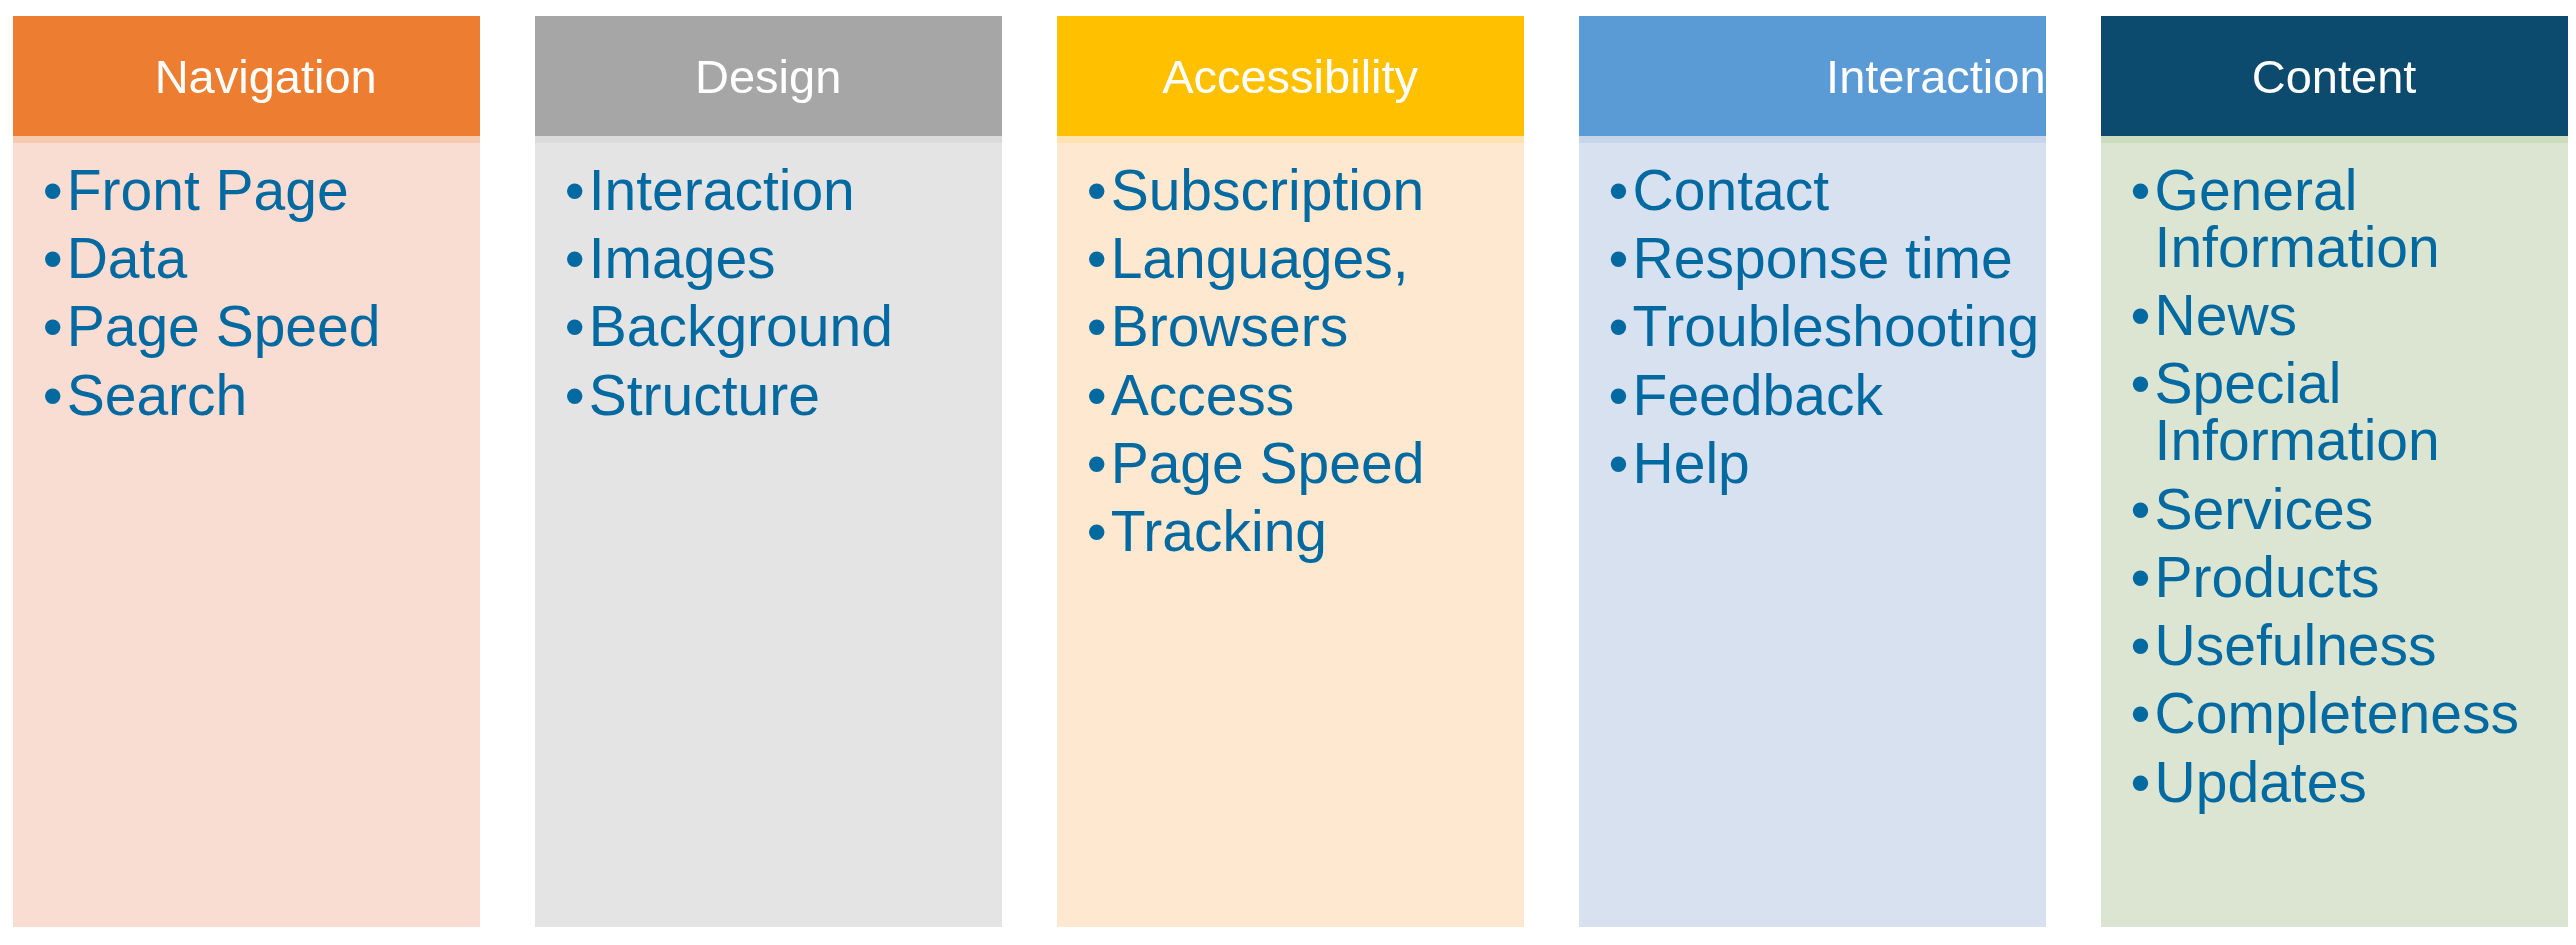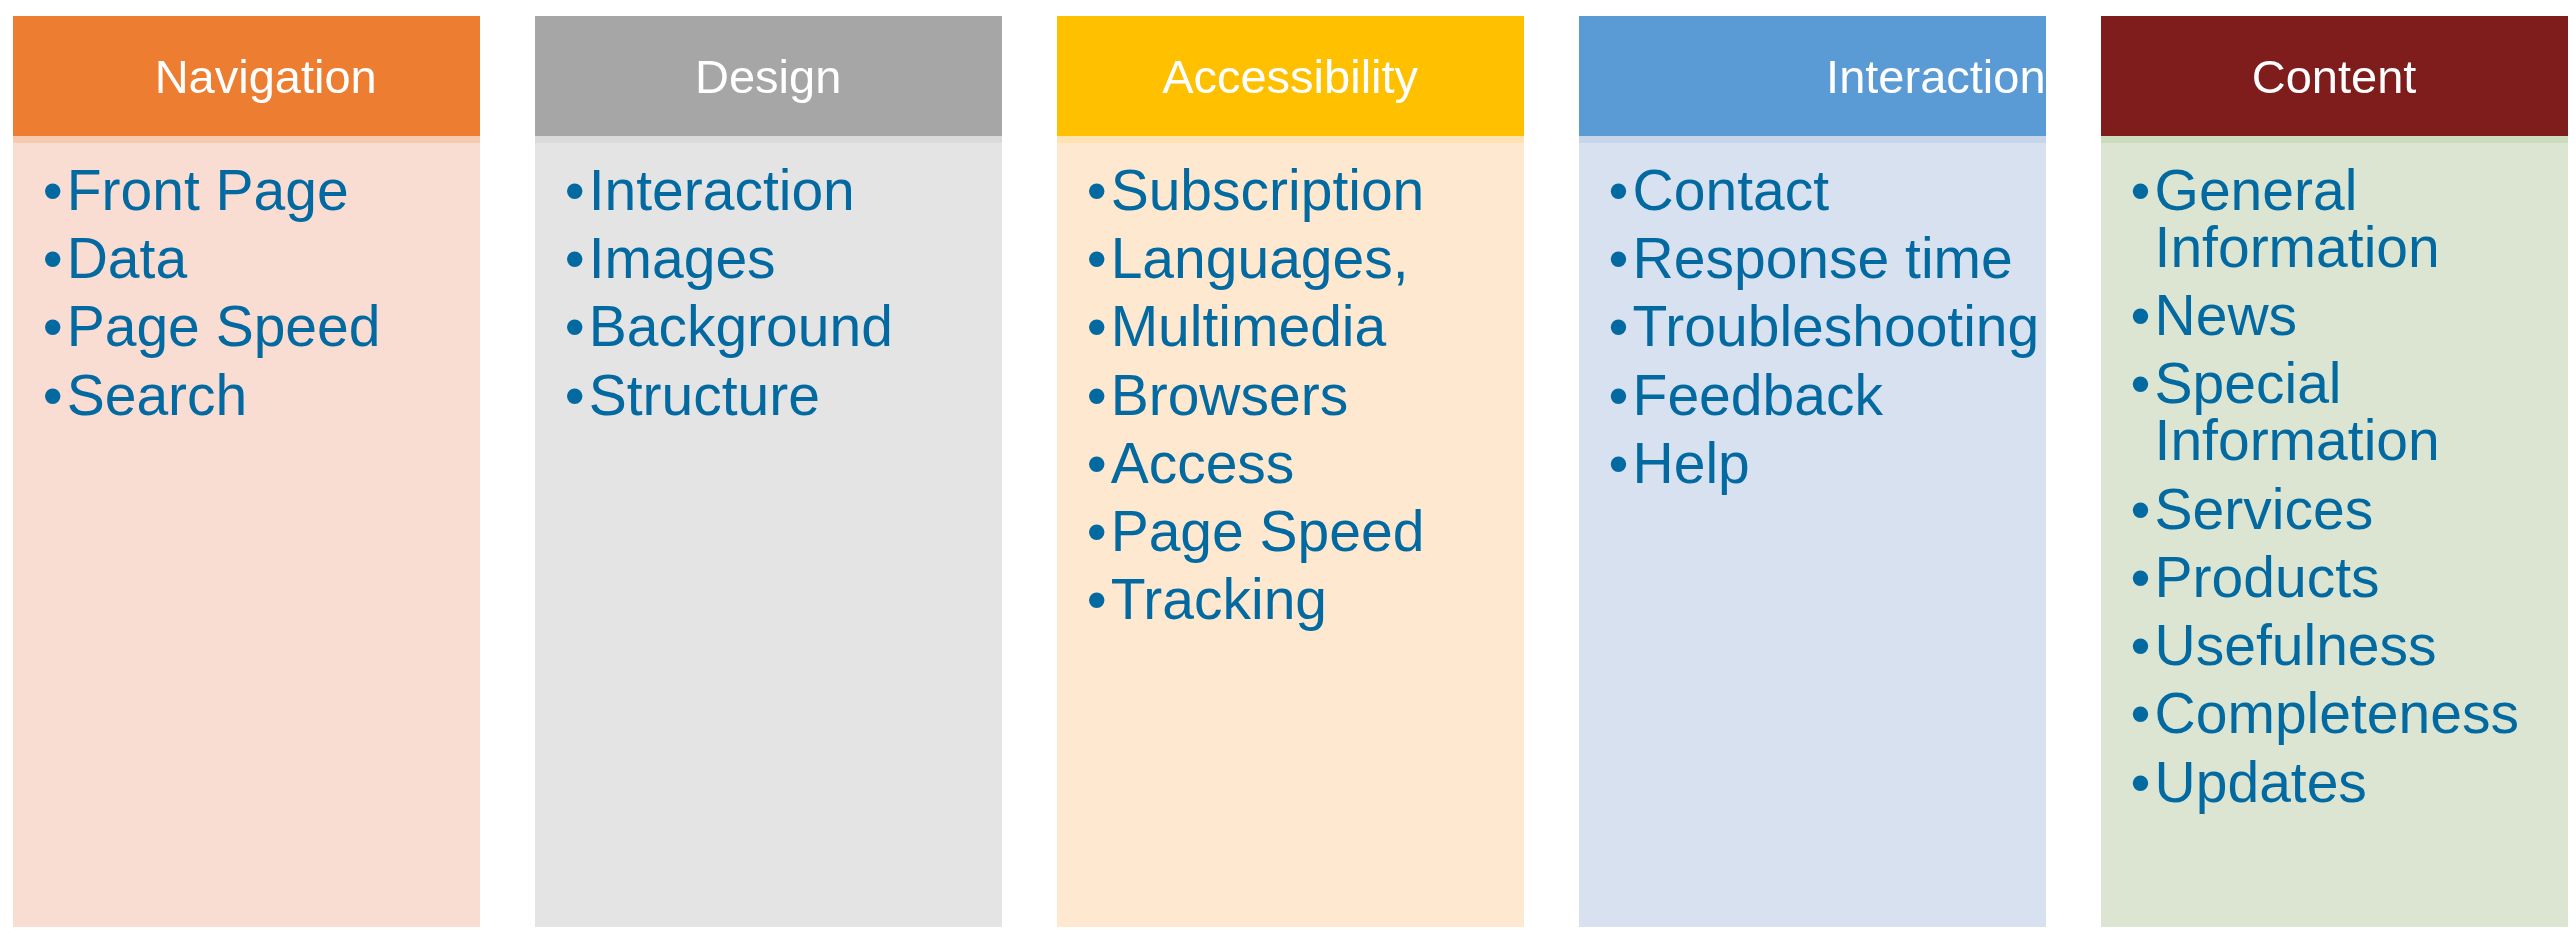--- a/index.html
+++ b/index.html
@@ -106,21 +106,20 @@
 
   <section class="col">
     <header class="col-header" style="background: rgb(255, 192, 0);">
       <h2 class="col-title">Accessibility</h2>
     </header>
     <div class="col-strip" style="background: rgb(254, 226, 178);"></div>
     <div class="col-body" style="background: rgb(254, 232, 207);">
       <ul class="items">
           <li>Subscription</li>
           <li>Languages,</li>
-          <li>Multimedia</li>
           <li>Browsers</li>
           <li>Access</li>
           <li>Page Speed</li>
           <li>Tracking</li>
         </ul>
     </div>
   </section>
 
   <section class="col">
     <header class="col-header" style="background: rgb(91, 155, 213); justify-content: flex-end;">
@@ -132,21 +131,21 @@
           <li>Contact</li>
           <li>Response time</li>
           <li>Troubleshooting</li>
           <li>Feedback</li>
           <li>Help</li>
         </ul>
     </div>
   </section>
 
   <section class="col">
-    <header class="col-header" style="background: #7f1d1d;">
+    <header class="col-header" style="background: #0c4a6e;">
       <h2 class="col-title">Content</h2>
     </header>
     <div class="col-strip" style="background: rgb(203, 221, 188);"></div>
     <div class="col-body" style="background: rgb(219, 229, 210);">
       <ul class="items">
           <li>General Information</li>
           <li>News</li>
           <li>Special Information</li>
           <li>Services</li>
           <li>Products</li>

